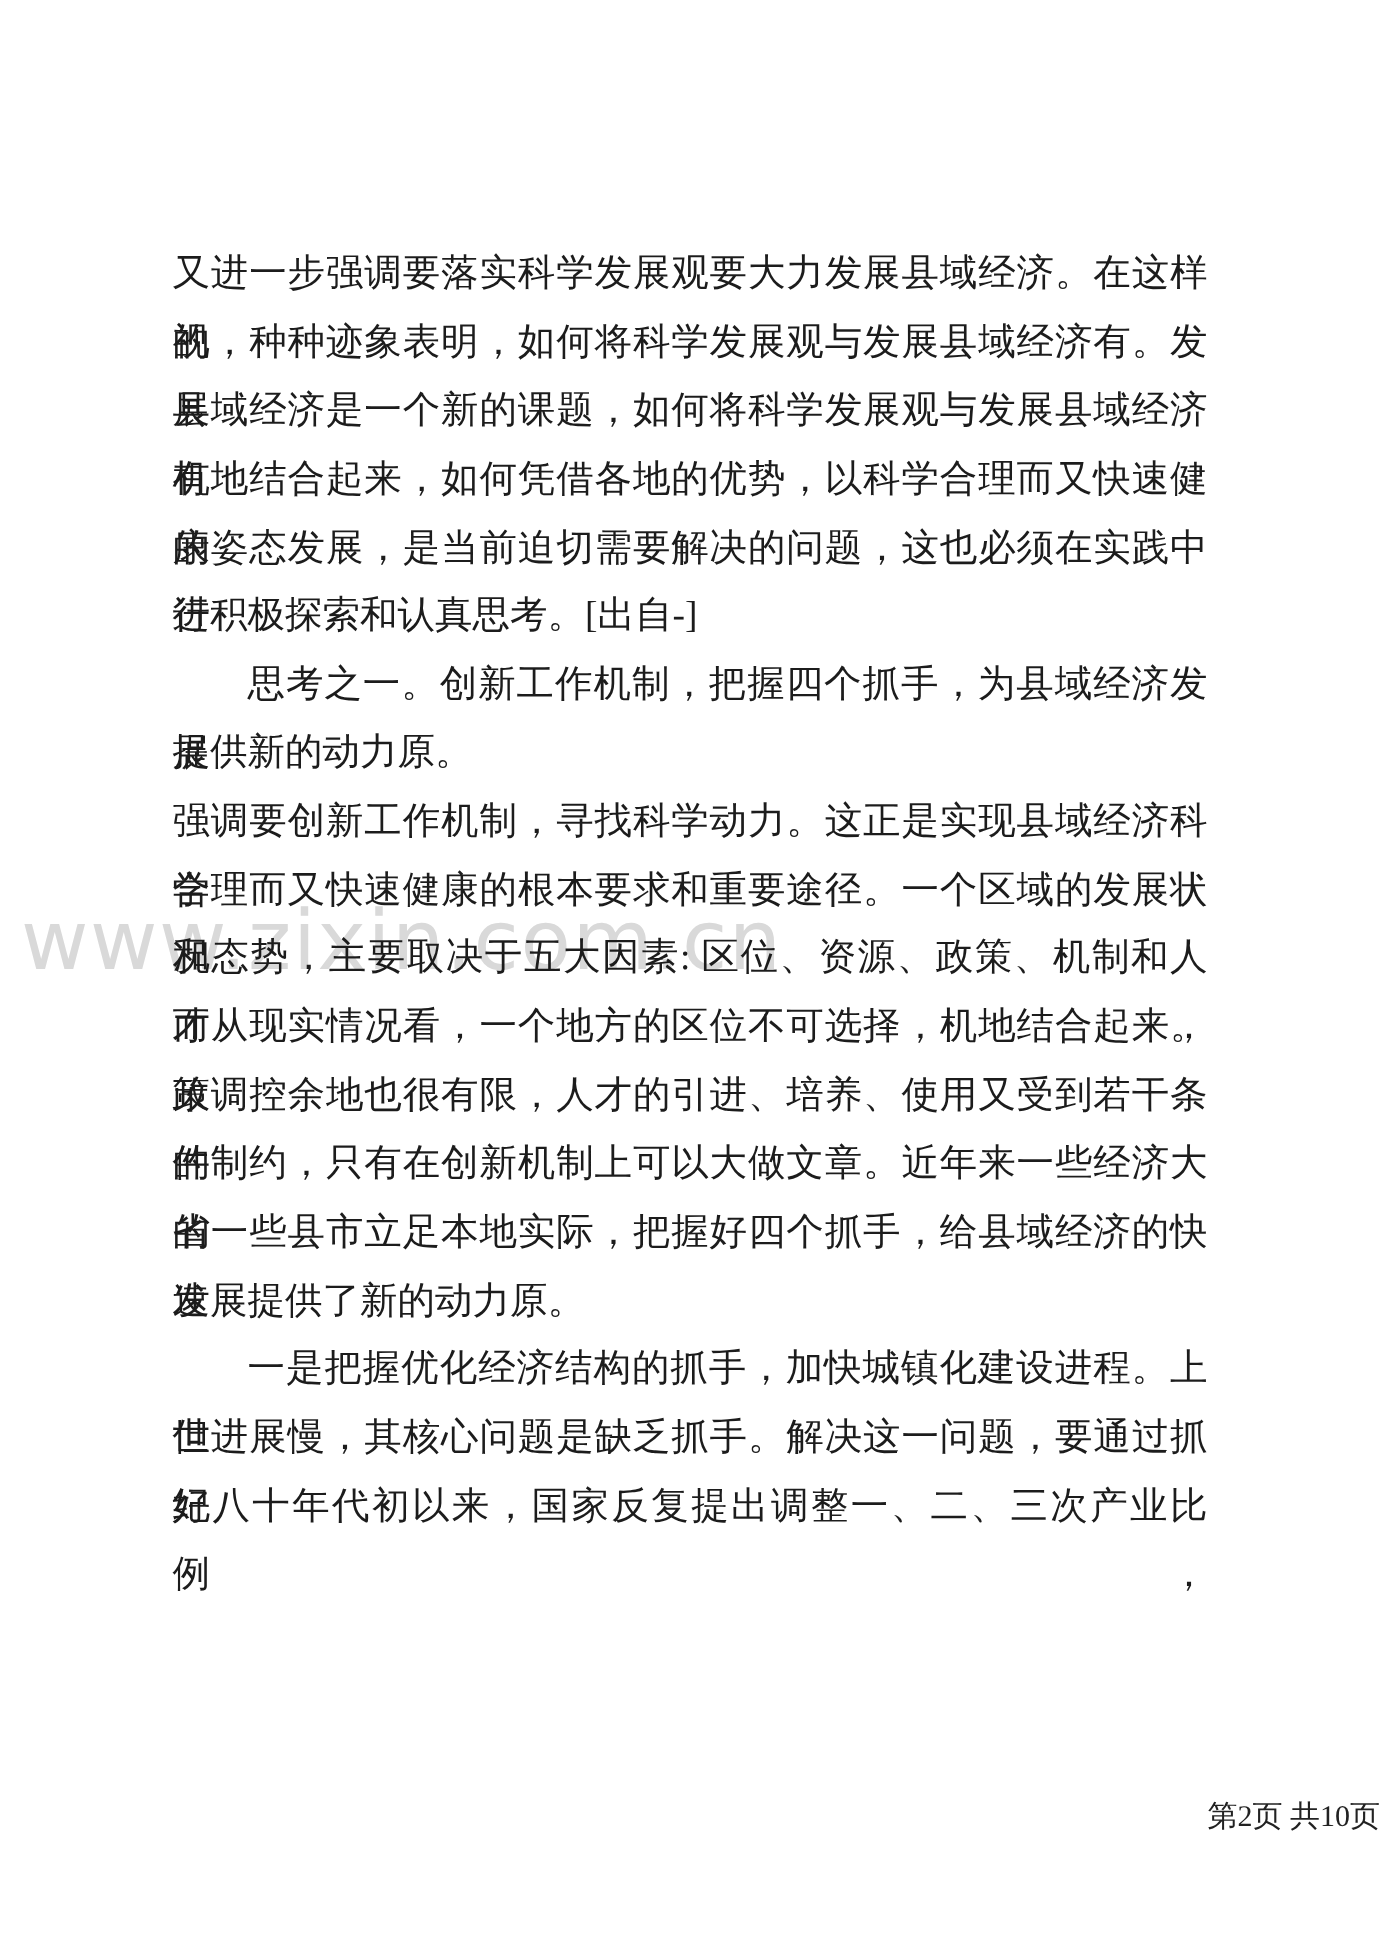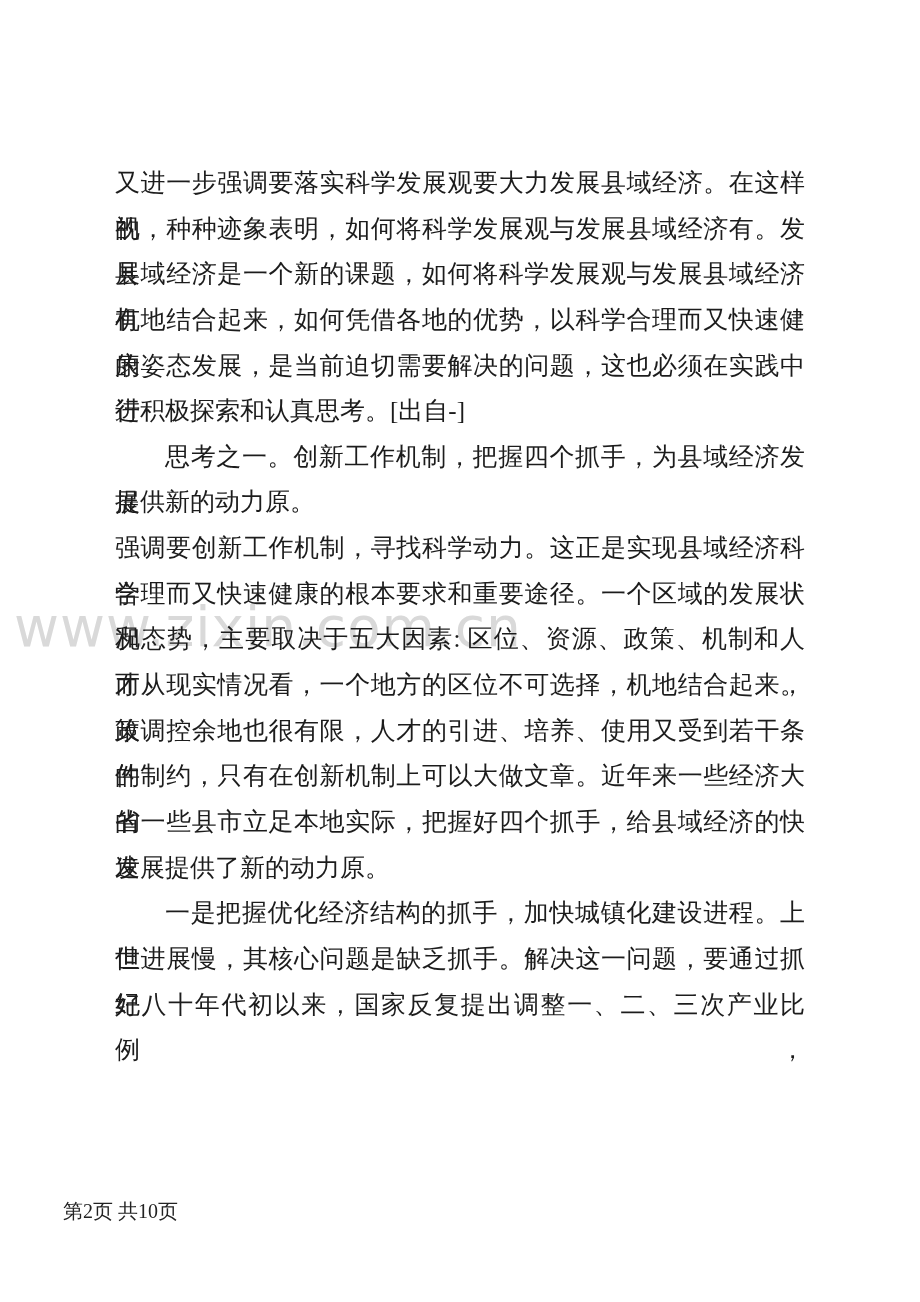--- a/index.html
+++ b/index.html
@@ -53,21 +53,21 @@
   }
   .content p.indent {
     text-indent: 2em;
   }
   .footer {
     position: absolute;
     top: 1196px;
     left: 0;
     right: 0;
     padding-left: 63px;
-    text-align: left;
+    text-align: right;
     font-size: 20px;
     line-height: 30px;
     color: #222222;
     z-index: 1;
   }
 </style>
 </head>
 <body>
 
 <div class="page">

